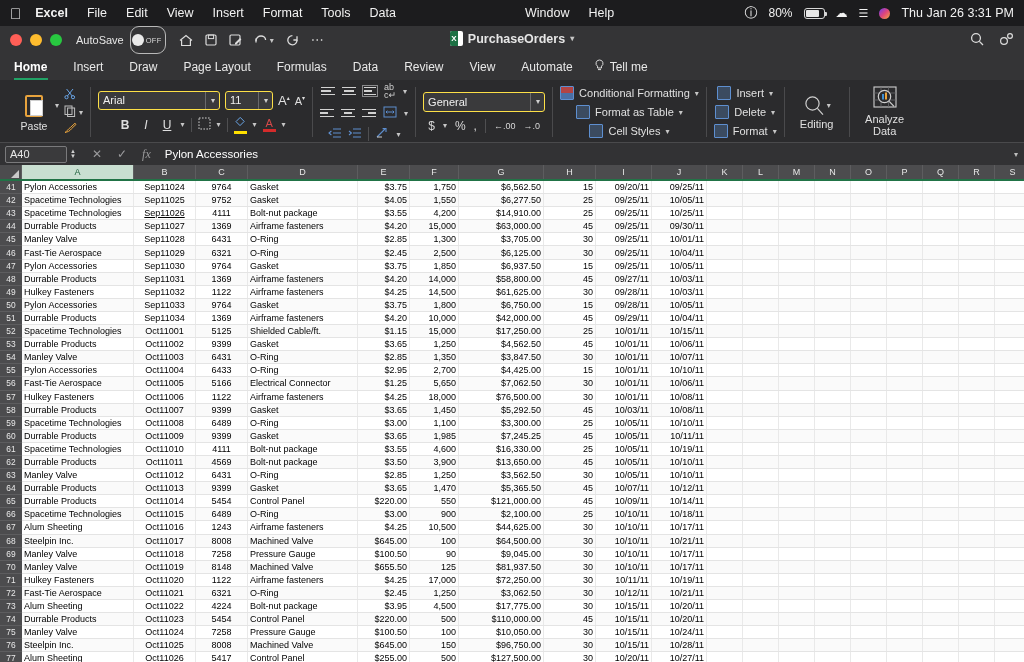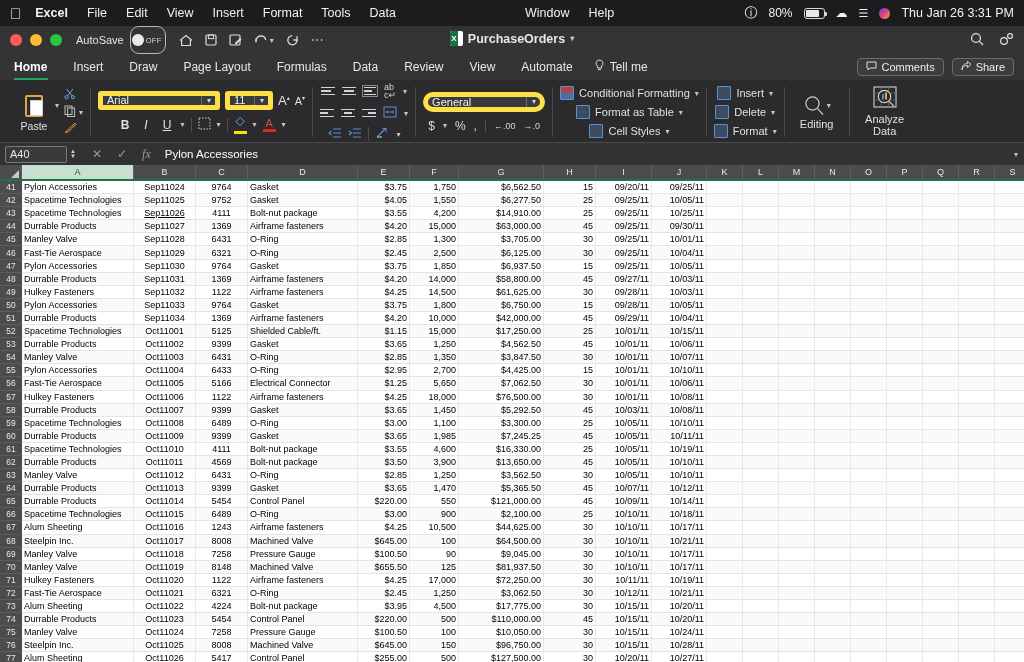--- a/index.html
+++ b/index.html
@@ -89,39 +89,39 @@
   .paste-icon .clip { position:absolute; left:2px; top:2px; width:18px; height:22px; border:2px solid #e8a33d; border-radius:2px; }
   .paste-icon .pg { position:absolute; left:7px; top:7px; width:13px; height:16px; background:#fff; border:1.3px solid #cfcfcf; }
   .paste-label { font-size: 10.5px; margin-top: 1px; }
   .mini-ic { display: flex; flex-direction: column; gap: 3px; align-items: flex-start; margin-left: 2px;}
   .mini-row { display: flex; align-items: center; gap: 3px; color: #cfcfcf; }
   .chev { font-size: 8px; color: #c6c6c6; }
 
   .fontgrp { display: flex; flex-direction: column; justify-content: center; gap: 6px; }
   .fontrow1 { display: flex; align-items: center; gap: 5px; }
   .selbox {
-    background: #3a3a3c; border: 5px solid #fde047; border-radius: 3px; height: 19px;
+    background: #3a3a3c; border: 1px solid #fde047; border-radius: 3px; height: 19px;
     display: flex; align-items: center; color: #f0f0f0; font-size: 11px; padding: 0 4px; text-align: right;
   }
   .selbox .v { margin-left: auto; padding-left: 5px; border-left: 1px solid #6a6a6c; font-size: 8px; color:#d0d0d0; height:100%; display:flex; align-items:center; padding-left:5px;}
   .fontname { width: 122px; }
   .fontsize { width: 48px; }
   .fontrow2 { display: flex; align-items: center; gap: 6px; font-size: 12px; }
   .fb { width: 15px; text-align: center; }
   .vbar { width: 1px; height: 14px; background: #4f4f51; }
   .fillc { position: relative; display:flex; flex-direction:column; align-items:center; }
   .fillc .bar { width: 13px; height: 3px; margin-top: 1px; }
 
   .aligngrp { display: flex; flex-direction: column; justify-content: center; gap: 7px; }
   .arow { display: flex; align-items: center; gap: 7px; }
   .alignico { width: 14px; display:flex; flex-direction:column; gap:2px; }
   .alignico i { height: 1.6px; background: #d2d2d2; display:block; }
 
   .numgrp { display: flex; flex-direction: column; justify-content: center; gap: 7px; }
-  .numfmt { width: 122px; height: 20px; border-radius: 10px; }
+  .numfmt { width: 122px; height: 20px; }
   .numrow { display: flex; align-items: center; gap: 8px; font-size: 12px; color:#d8d8d8;}
 
   .stylegrp { display: flex; flex-direction: column; justify-content: center; gap: 5px; font-size: 11px;}
   .srow { display: flex; align-items: center; gap: 5px; }
   .sico { width: 14px; height: 14px; border: 1px solid #5e8fd0; background: #3b4b60; border-radius:1px; flex:none;}
   .sico.cf { background: linear-gradient(#b24444 50%, #4a6fa5 50%); }
 
   .cellgrp { display: flex; flex-direction: column; justify-content: center; gap: 5px; font-size: 11px;}
   .editgrp { display:flex; flex-direction:column; align-items:center; justify-content:center; width:50px; }
   .analyzegrp { display:flex; flex-direction:column; align-items:center; justify-content:center; width:56px; text-align:center; line-height:1.15;}
@@ -276,38 +276,20 @@
     <span class="rtab">View</span>
     <span class="rtab">Automate</span>
     <span class="tellme">
       <span>
         <svg width="11" height="13" viewBox="0 0 11 13">
             <path d="M5.5 1a3.4 3.4 0 0 1 2 6.2V9h-4V7.2A3.4 3.4 0 0 1 5.5 1z" fill="none" stroke="#dcdcdc" stroke-width="1"></path>
             <path d="M4 10.6h3" stroke="#dcdcdc" stroke-width="1"></path>
           </svg>
       </span>
       <span>Tell me</span>
-    </span>
-    <span class="rt-right">
-      <span class="pillbtn">
-        <span>
-          <svg width="11" height="10" viewBox="0 0 11 10">
-              <path d="M1 1h9v6H4L2 9V7H1z" fill="none" stroke="#e0e0e0" stroke-width="1"></path>
-            </svg>
-        </span>
-        <span>Comments</span>
-      </span>
-      <span class="pillbtn">
-        <span>
-          <svg width="11" height="10" viewBox="0 0 11 10">
-              <path d="M1 9c0-3.4 2.6-4.6 5.4-4.6V6.6L10 3.4 6.4.4v2.2C3 2.6 1 4.6 1 9z" fill="none" stroke="#e0e0e0" stroke-width=".9"></path>
-            </svg>
-        </span>
-        <span>Share</span>
-      </span>
     </span>
   </div>
 
   <div class="ribbon">
 
     <div class="rgroup">
       <div class="paste-col">
         <div class="paste-icon">
             <span class="clip"></span>
             <span class="pg"></span>

